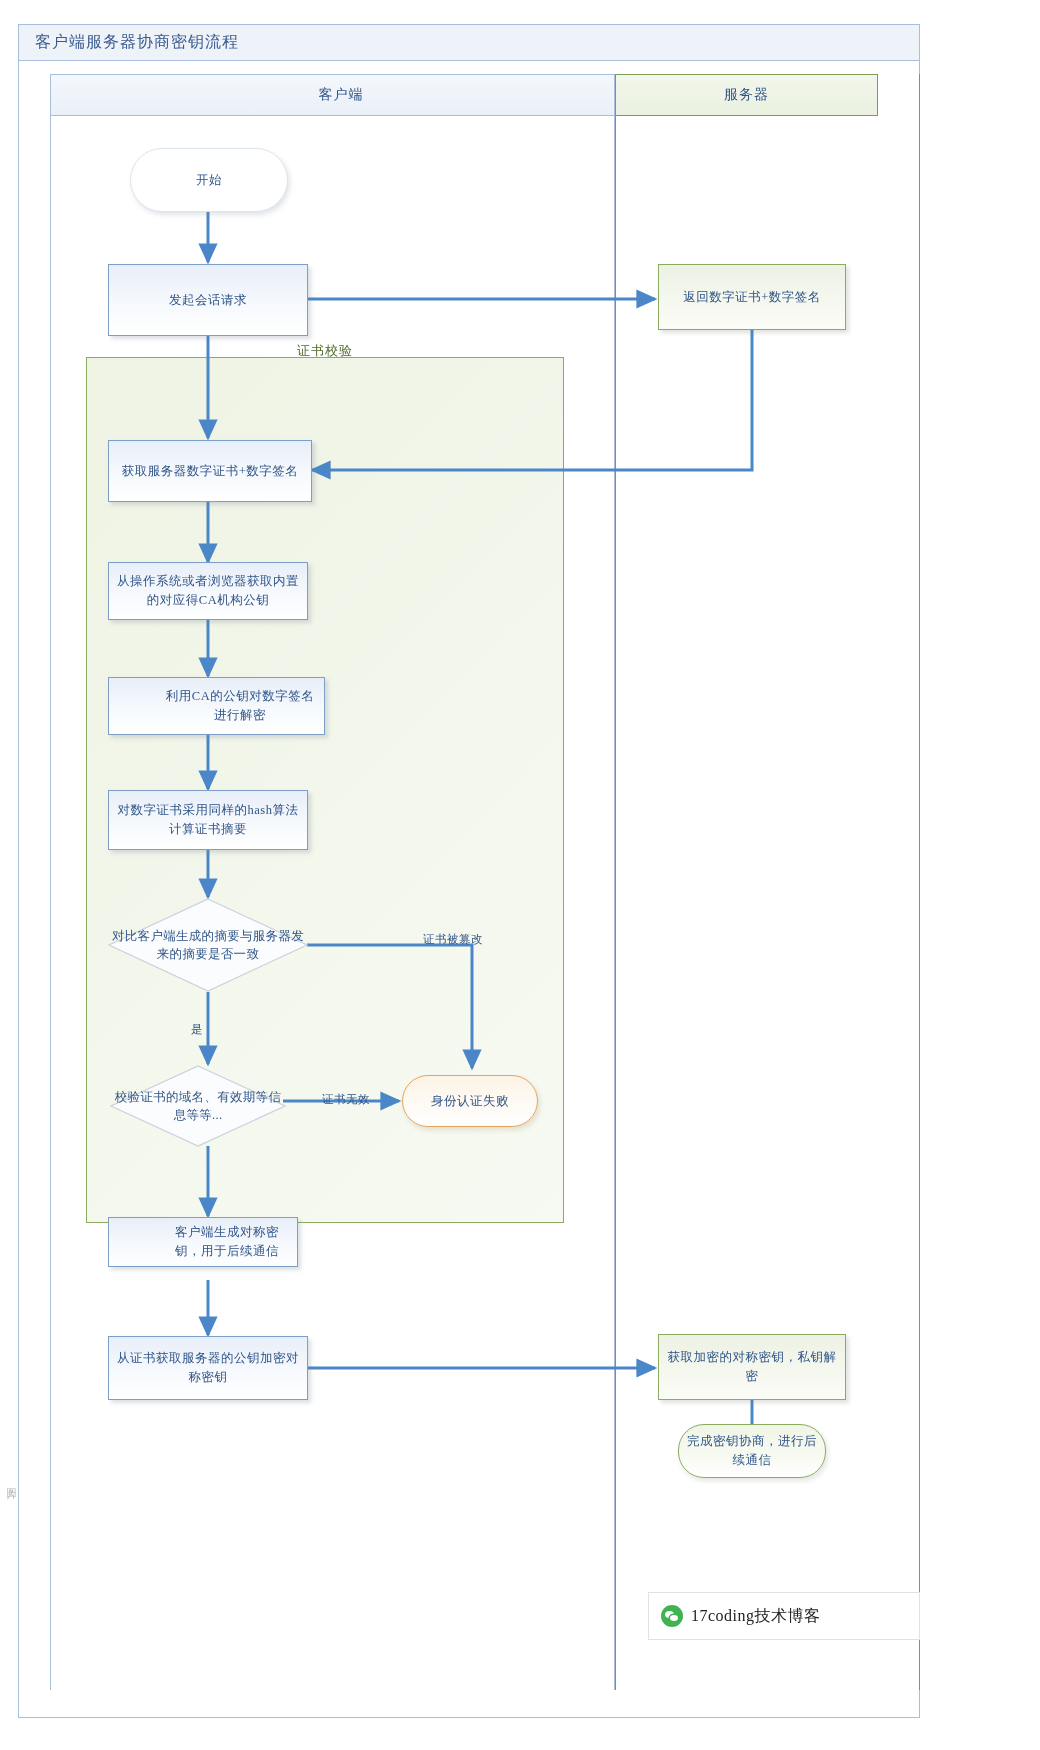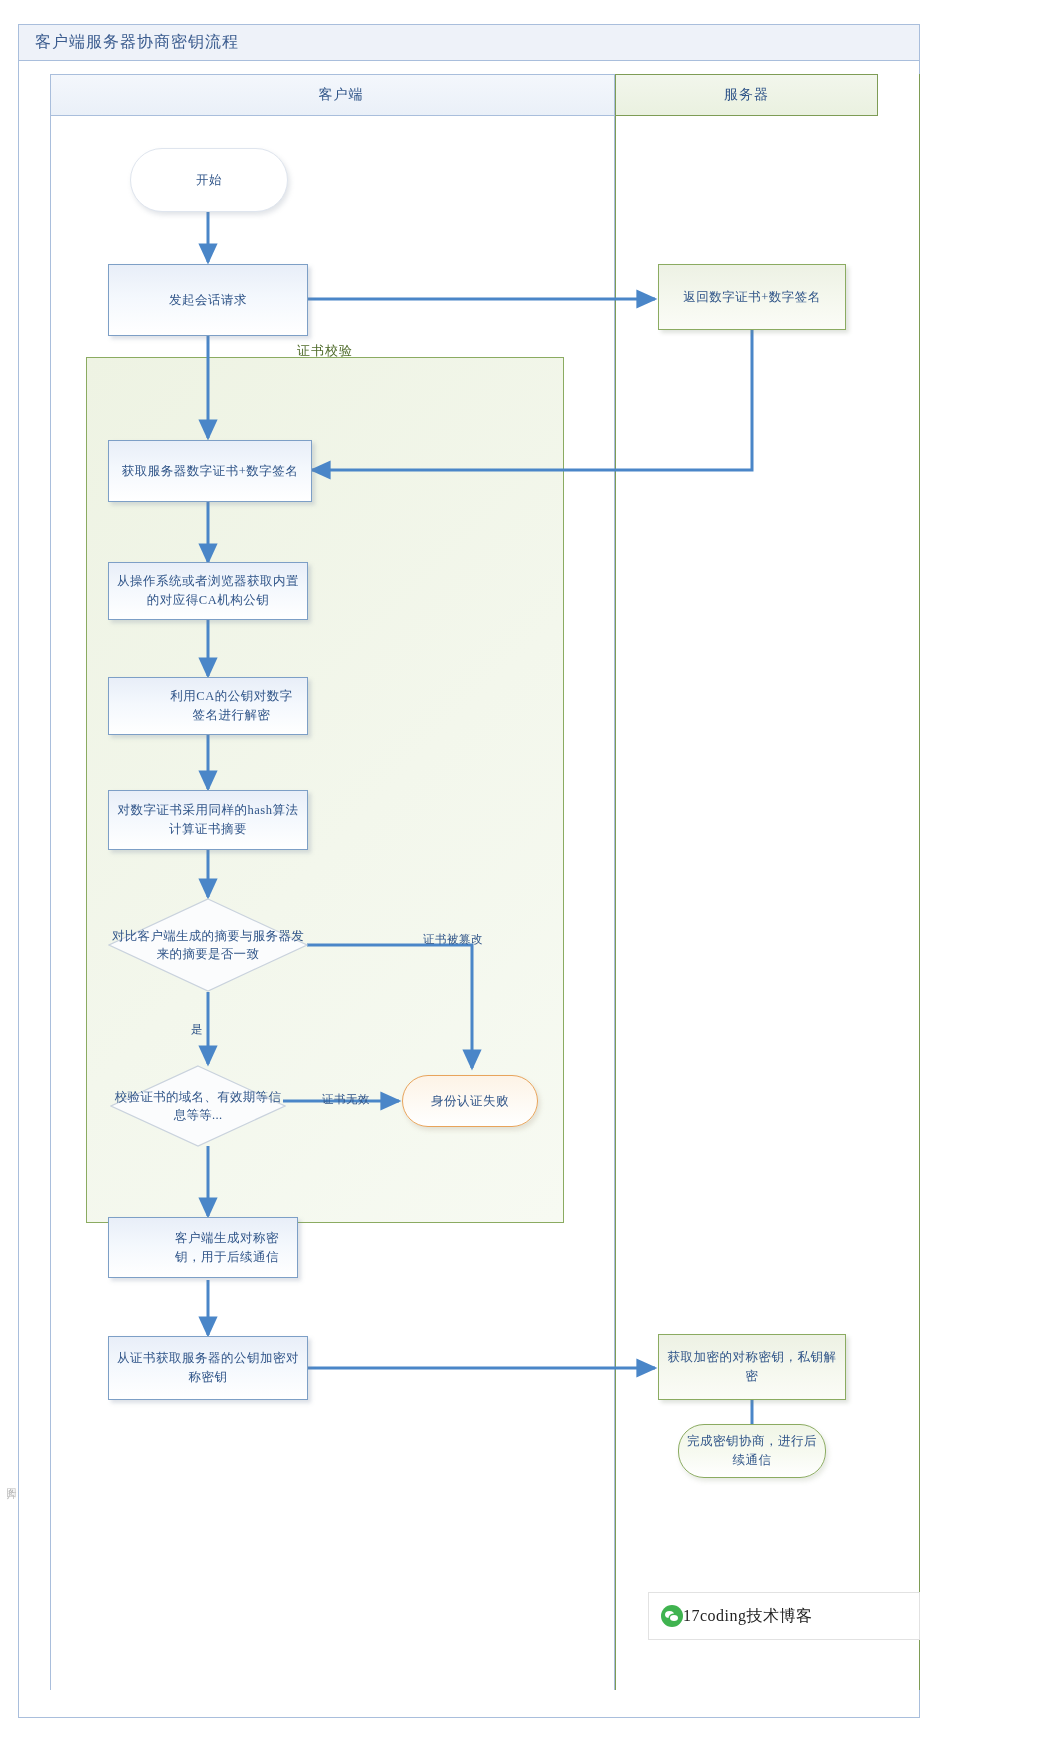--- a/index.html
+++ b/index.html
@@ -208,20 +208,21 @@
     position: absolute;
     left: 648px;
     top: 1592px;
     width: 272px;
     height: 48px;
     background: #ffffff;
     border: 1px solid #e2e2e2;
     box-sizing: border-box;
     display: flex;
     align-items: center;
+    gap: 8px;
     padding-left: 12px;
   }
   .wechat-icon {
     width: 22px; height: 22px;
     border-radius: 50%;
     background: #3fb34f;
     position: relative;
     flex: 0 0 auto;
   }
   .wechat-icon::before {
@@ -338,21 +339,21 @@
   </div>
 
   <div class="node node-process" style="left:108px; top:440px; width:204px; height:62px;">
     <span class="txt">获取服务器数字证书+数字签名</span>
   </div>
 
   <div class="node node-process" style="left:108px; top:562px; width:200px; height:58px;">
     <span class="txt">从操作系统或者浏览器获取内置的对应得CA机构公钥</span>
   </div>
 
-  <div class="node node-process" style="left:108px; top:677px; width:200px; height:58px;padding-left:47px;">
+  <div class="node node-process" style="left:108px; top:677px; width:217px; height:58px;padding-left:47px;">
     <span class="txt">利用CA的公钥对数字签名进行解密</span>
   </div>
 
   <div class="node node-process" style="left:108px; top:790px; width:200px; height:60px;">
     <span class="txt">对数字证书采用同样的hash算法计算证书摘要</span>
   </div>
 
   <div class="node-decision" style="left:108px; top:898px; width:200px; height:94px;">
     <svg class="diamond-shape" viewBox="0 0 200 94" preserveAspectRatio="none">
       <polygon points="100,1 199,47 100,93 1,47" fill="#fbfcfd" stroke="#c9d2dd" stroke-width="1.2"></polygon>
@@ -364,21 +365,21 @@
     <svg class="diamond-shape" viewBox="0 0 176 82" preserveAspectRatio="none">
       <polygon points="88,1 175,41 88,81 1,41" fill="#fbfcfd" stroke="#c9d2dd" stroke-width="1.2"></polygon>
     </svg>
     <div class="dlabel">校验证书的域名、有效期等信息等等...</div>
   </div>
 
   <div class="node node-end-orange" style="left:402px; top:1075px; width:136px; height:52px;">
     <span class="txt">身份认证失败</span>
   </div>
 
-  <div class="node node-process" style="left:108px; top:1217px; width:190px; height:61px;padding-left:48px;">
+  <div class="node node-process" style="left:108px; top:1217px; width:190px; height:50px;padding-left:48px;">
     <span class="txt">客户端生成对称密钥，用于后续通信</span>
   </div>
 
   <div class="node node-process" style="left:108px; top:1336px; width:200px; height:64px;">
     <span class="txt">从证书获取服务器的公钥加密对称密钥</span>
   </div>
 
   <div class="node node-process-green" style="left:658px; top:1334px; width:188px; height:66px;">
     <span class="txt">获取加密的对称密钥，私钥解密</span>
   </div>

